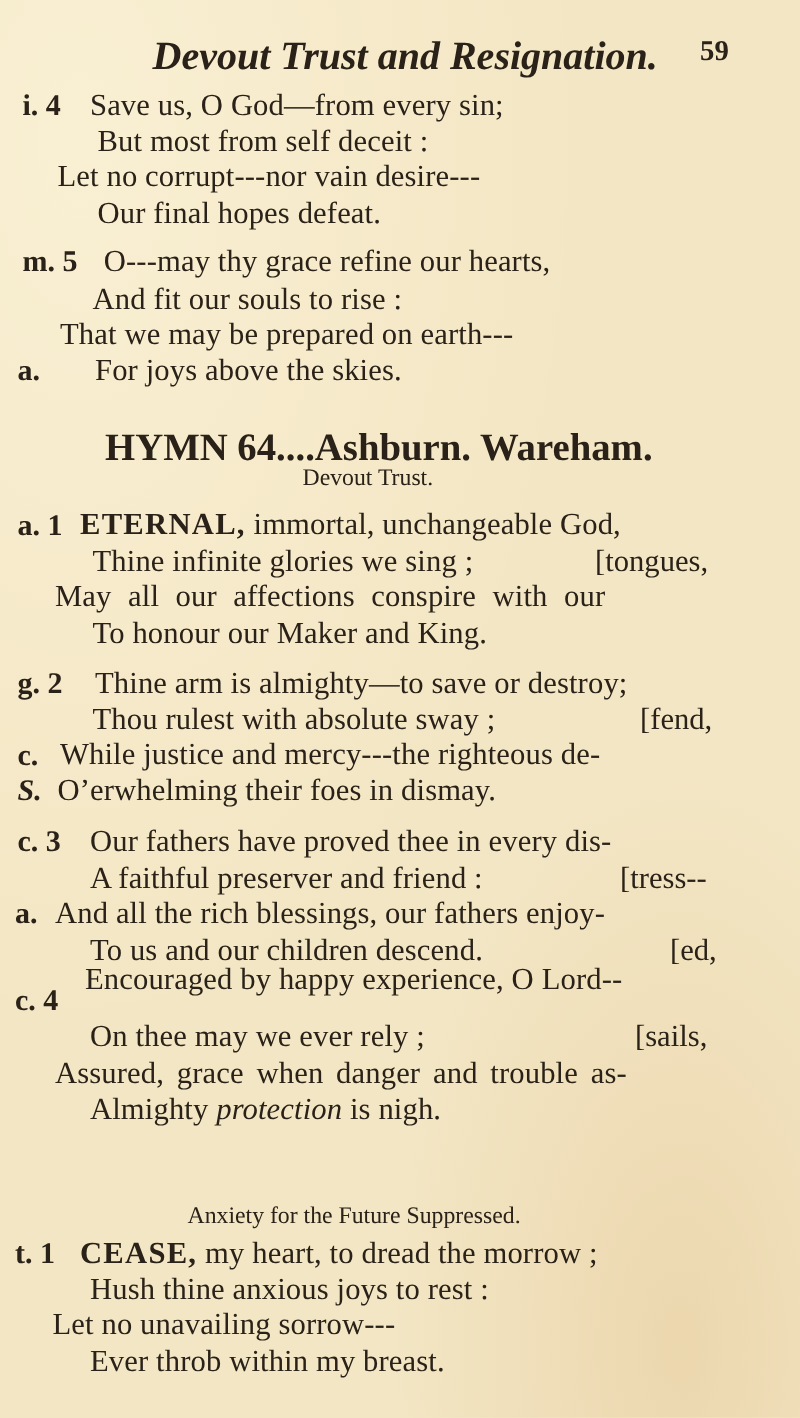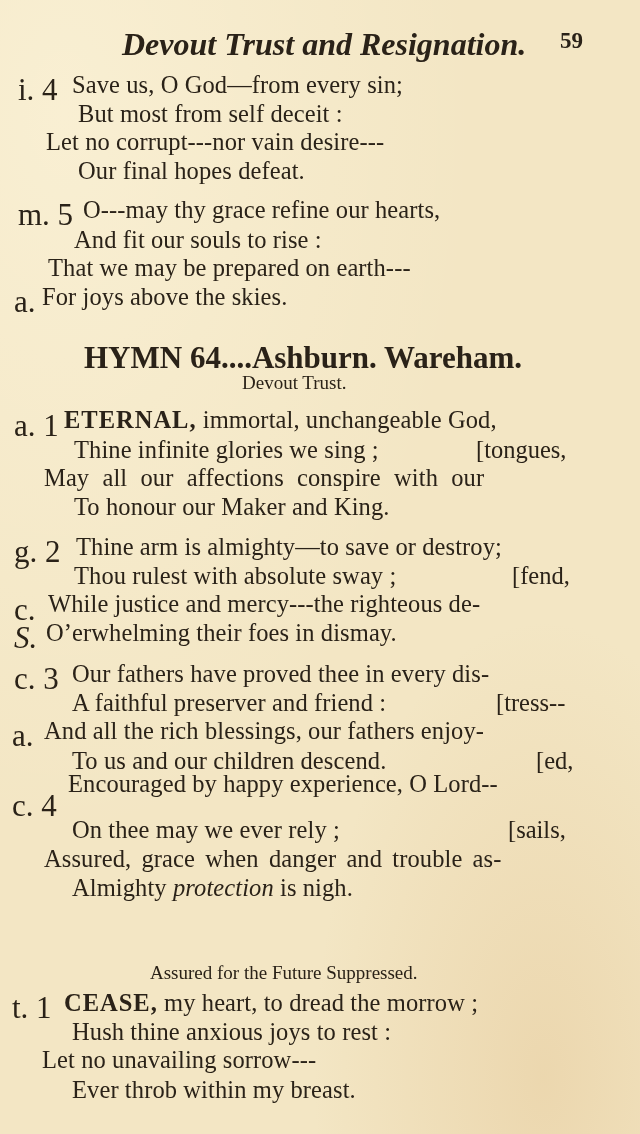--- a/index.html
+++ b/index.html
@@ -9,21 +9,21 @@
     background-image: radial-gradient(ellipse at 85% 95%, rgba(214,170,110,0.25), rgba(0,0,0,0) 30%),
                       radial-gradient(ellipse at 10% 10%, rgba(255,248,225,0.5), rgba(0,0,0,0) 50%);
     font-family: "Liberation Serif", "DejaVu Serif", serif;
     color: #2a2218;
     position: relative;
   }
   .page { position: absolute; left: 0; top: 0; width: 640px; height: 1134px; }
   .hdr { position: absolute; top: 26px; left: 110px; font-size: 32px; font-style: italic; font-weight: bold; margin-left: 12px; }
   .pgno { position: absolute; top: 28px; left: 560px; font-size: 23px; font-weight: bold; }
   .line { position: absolute; font-size: 24.5px; white-space: nowrap; letter-spacing: 0.1px; }
-  .mark { position: absolute; font-size: 31px; white-space: nowrap; }
+  .mark { position: absolute; font-size: 24px; white-space: nowrap; font-weight: bold; }
   .title { position: absolute; font-size: 31px; font-weight: bold; white-space: nowrap; }
   .sub { position: absolute; font-size: 19px; white-space: nowrap; }
   .caps { font-weight: bold; letter-spacing: 1px; text-align: center; }
   .it { font-style: italic; }
   .br { position: absolute; font-size: 24.5px; white-space: nowrap; }
 </style>
 </head>
 <body>
 
 <div class="page">
@@ -36,21 +36,21 @@
     <span class="line" style="top:100px;left:78px">But most from self deceit :</span>
     <span class="line" style="top:128px;left:46px">Let no corrupt---nor vain desire---</span>
     <span class="line" style="top:157px;left:78px">Our final hopes defeat.</span>
   </div>
   <div>
     <span class="mark" style="top:197px;left:18px">m. 5</span>
     <span class="line" style="top:196px;left:83px">O---may thy grace refine our hearts,</span>
     <span class="line" style="top:226px;left:74px">And fit our souls to rise :</span>
     <span class="line" style="top:254px;left:48px">That we may be prepared on earth---</span>
     <span class="mark" style="top:284px;left:14px">a.</span>
-    <span class="line" style="top:283px;left:42px">For joys above the skies.</span>
+    <span class="line" style="top:283px;left:76px">For joys above the skies.</span>
   </div>
 
   <div class="title" style="top:340px;left:84px">HYMN 64....Ashburn.   Wareham.</div>
   <div class="sub" style="top:372px;left:242px">Devout Trust.</div>
 
   <div>
     <span class="mark" style="top:408px;left:14px">a. 1</span>
     <span class="line" style="top:406px;left:64px"><span class="caps">ETERNAL,</span><span> immortal, unchangeable God,</span></span>
     <span class="line" style="top:436px;left:74px">Thine infinite glories we sing ;</span>
     <span class="br" style="top:436px;left:476px">[tongues,</span>
@@ -83,21 +83,21 @@
 
   <div>
     <span class="mark" style="top:788px;left:12px">c. 4</span>
     <span class="line" style="top:770px;left:68px">Encouraged by happy experience, O Lord--</span>
     <span class="line" style="top:816px;left:72px">On thee may we ever rely ;</span>
     <span class="br" style="top:816px;left:508px">[sails,</span>
     <span class="line" style="top:845px;left:44px;word-spacing:4px">Assured,  grace  when  danger and trouble as-</span>
     <span class="line" style="top:874px;left:72px"><span>Almighty </span><span class="it">protection</span><span> is nigh.</span></span>
   </div>
 
-  <div class="sub" style="top:962px;left:150px">Assured for the Future Suppressed.</div>
+  <div class="sub" style="top:962px;left:150px">Anxiety for the Future Suppressed.</div>
 
   <div>
     <span class="mark" style="top:990px;left:12px">t. 1</span>
     <span class="line" style="top:989px;left:64px"><span class="caps">CEASE,</span><span> my heart,  to dread the morrow ;</span></span>
     <span class="line" style="top:1018px;left:72px">Hush thine anxious joys to rest :</span>
     <span class="line" style="top:1046px;left:42px">Let no unavailing sorrow---</span>
     <span class="line" style="top:1076px;left:72px">Ever throb within my breast.</span>
   </div>
 </div>
 

